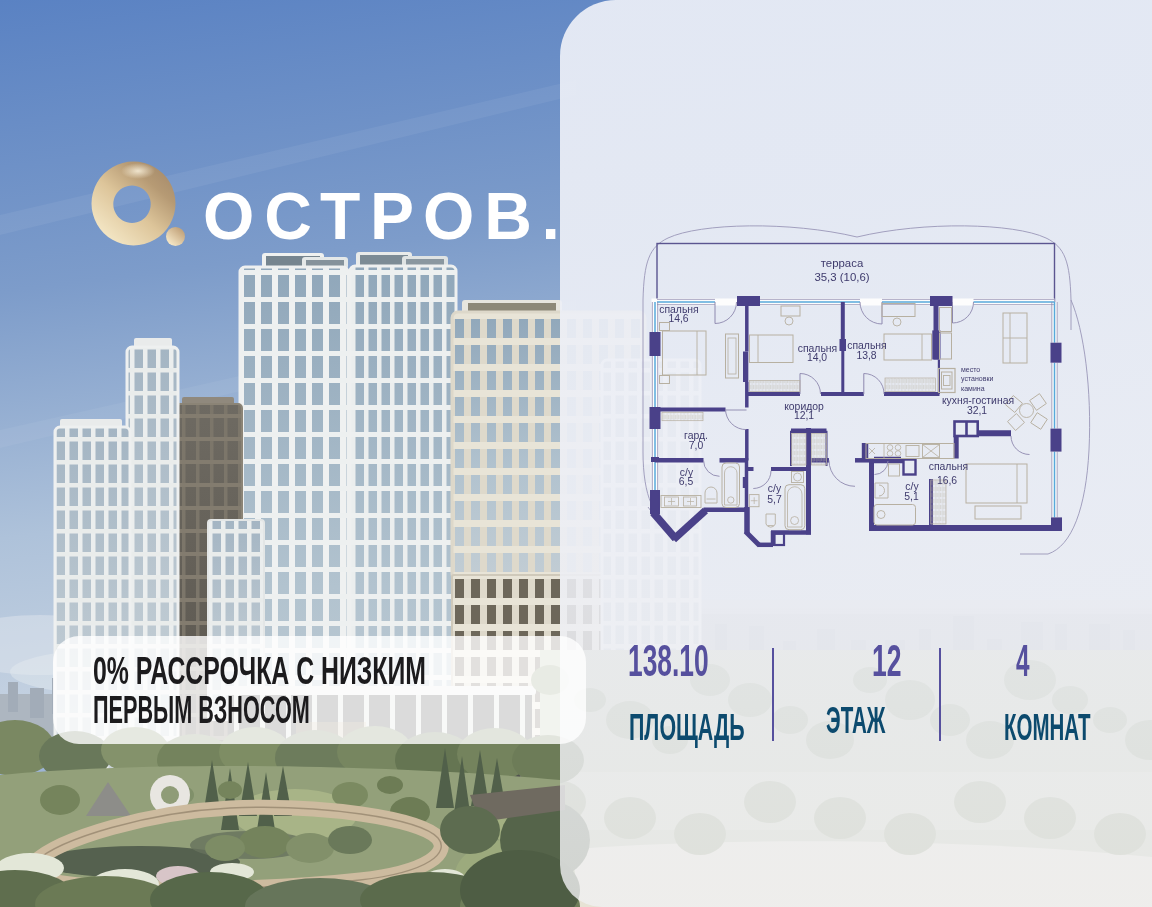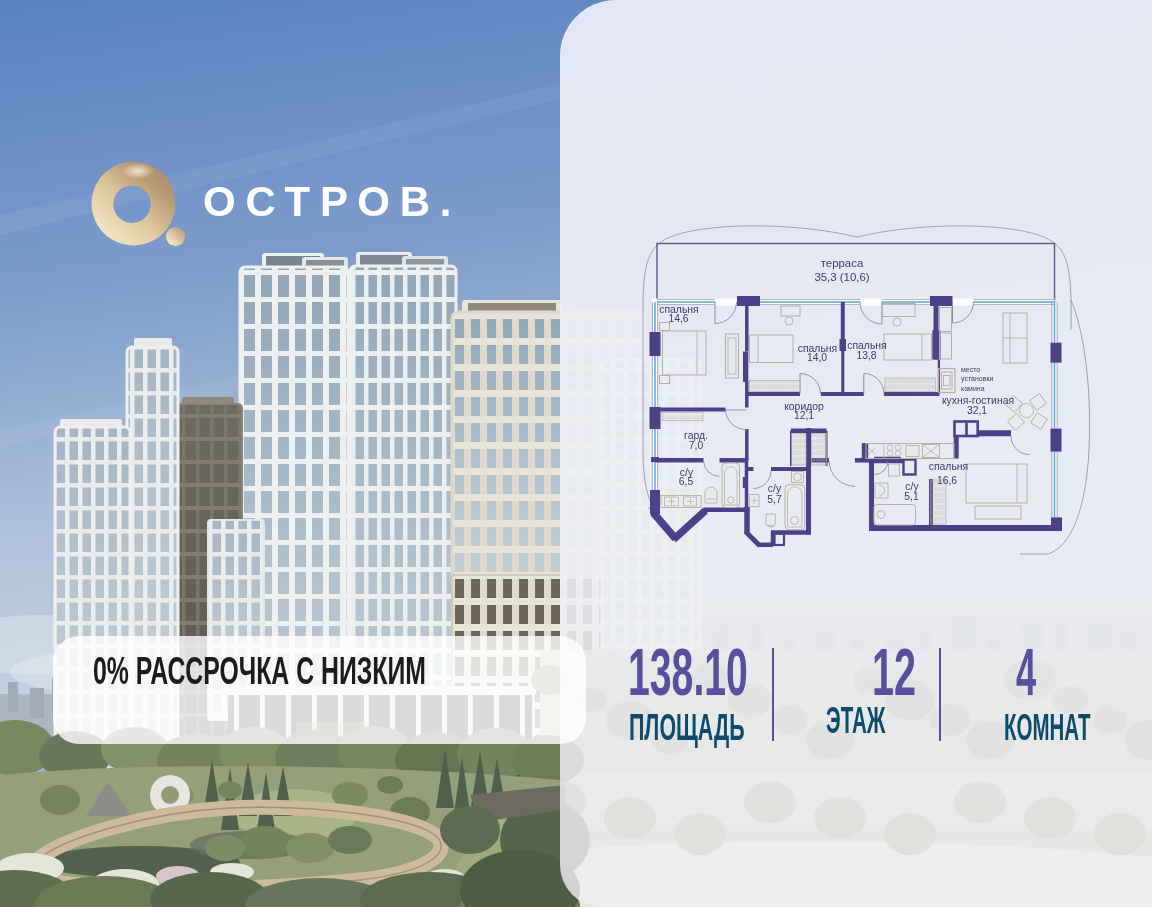--- a/index.html
+++ b/index.html
@@ -4,27 +4,27 @@
 <style>
   html,body{margin:0;padding:0;}
   body{width:1152px;height:907px;overflow:hidden;position:relative;
        font-family:"Liberation Sans",sans-serif;background:#9db4d6;}
   #photo{position:absolute;left:0;top:0;width:1152px;height:907px;}
   #panel{position:absolute;left:560px;top:0;width:592px;height:907px;
          background:linear-gradient(180deg, rgba(236,239,247,0.93) 0%, rgba(237,239,246,0.90) 55%, rgba(240,240,241,0.80) 100%);
          border-top-left-radius:56px;border-bottom-left-radius:42px;}
   #logo{position:absolute;left:88px;top:156px;}
   #brand{position:absolute;left:203px;top:178px;color:#fff;
-         font-size:42px;font-weight:700;letter-spacing:9.8px;}
+         font-size:66px;font-weight:700;letter-spacing:9.8px;}
   #offer{position:absolute;left:53px;top:636px;width:533px;height:108px;
          background:rgba(255,255,255,0.80);border-radius:26px;}
   .cnd{display:inline-block;transform-origin:0 50%;white-space:pre;}
   #offer .t{position:absolute;left:40px;color:#1c1b1d;font-weight:700;
             font-size:38px;line-height:1;}
-  .num{position:absolute;color:#56509e;font-weight:700;font-size:67px;line-height:1;}
+  .num{position:absolute;color:#56509e;font-weight:700;font-size:45px;line-height:1;}
   .lbl{position:absolute;color:#0c4a6e;font-weight:700;font-size:37px;line-height:1;}
   .div{position:absolute;width:2.5px;background:#56509e;top:648px;height:93px;}
 </style>
 </head>
 <body>
 <div id="photo">
 <svg width="1152" height="907" viewBox="0 0 1152 907" xmlns="http://www.w3.org/2000/svg">
 <defs>
 <linearGradient id="sky" x1="0" y1="0" x2="0.20" y2="1">
  <stop offset="0" stop-color="#5a82c3"></stop>
@@ -515,20 +515,21 @@
     </radialGradient>
   </defs>
   <path d="M45.5,5.5 a42,42 0 1 0 0.0001,0 Z M44,29.5 a18.7,18.7 0 1 1 -0.0001,0 Z" fill="url(#gold)" fill-rule="evenodd"></path>
   <ellipse cx="50" cy="15" rx="17" ry="8" fill="url(#spec)" opacity="0.85"></ellipse>
   <circle cx="87.5" cy="80.5" r="9.5" fill="url(#gold2)"></circle>
 </svg>
 </div>
 <div id="brand">ОСТРОВ.</div>
 <div id="offer">
   <div class="t" style="top:15.5px"><span class="cnd" id="l1" style="transform:scaleX(0.653)">0% РАССРОЧКА С НИЗКИМ</span></div>
+  <div class="t" style="top:54.5px"><span class="cnd" id="l2" style="transform:scaleX(0.570)">ПЕРВЫМ ВЗНОСОМ</span></div>
 </div>
 <div class="num" style="left:628px;top:638px"><span class="cnd" id="n1" style="transform:scaleX(0.585)">138.10</span></div>
 <div class="lbl" style="left:629px;top:708.5px"><span class="cnd" id="b1" style="transform:scaleX(0.578)">ПЛОЩАДЬ</span></div>
 <div class="div" style="left:771.5px"></div>
 <div class="num" style="left:872px;top:638px"><span class="cnd" id="n2" style="transform:scaleX(0.59)">12</span></div>
 <div class="lbl" style="left:826px;top:702px"><span class="cnd" id="b2" style="transform:scaleX(0.556)">ЭТАЖ</span></div>
 <div class="div" style="left:938.7px"></div>
 <div class="num" style="left:1016px;top:638px"><span class="cnd" id="n3" style="transform:scaleX(0.54)">4</span></div>
 <div class="lbl" style="left:1004px;top:708.5px"><span class="cnd" id="b3" style="transform:scaleX(0.554)">КОМНАТ</span></div>
 

